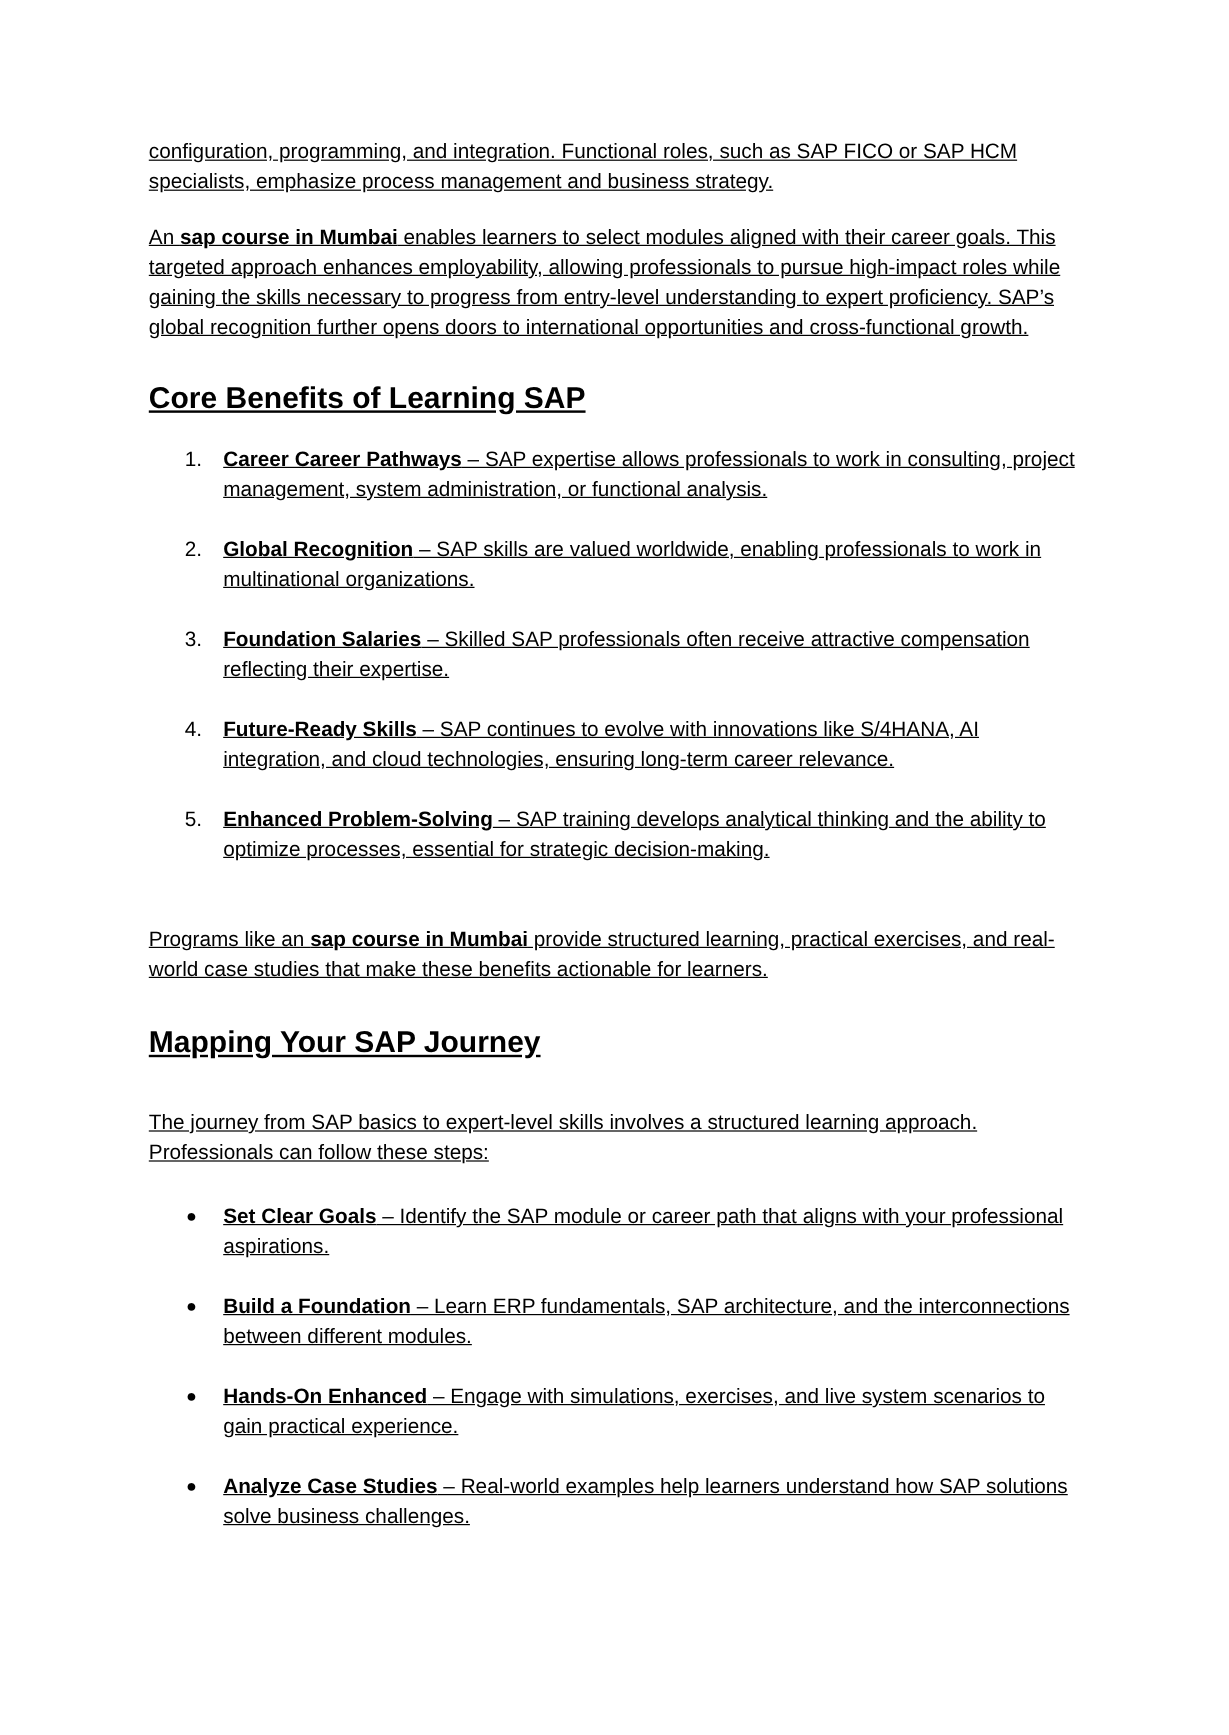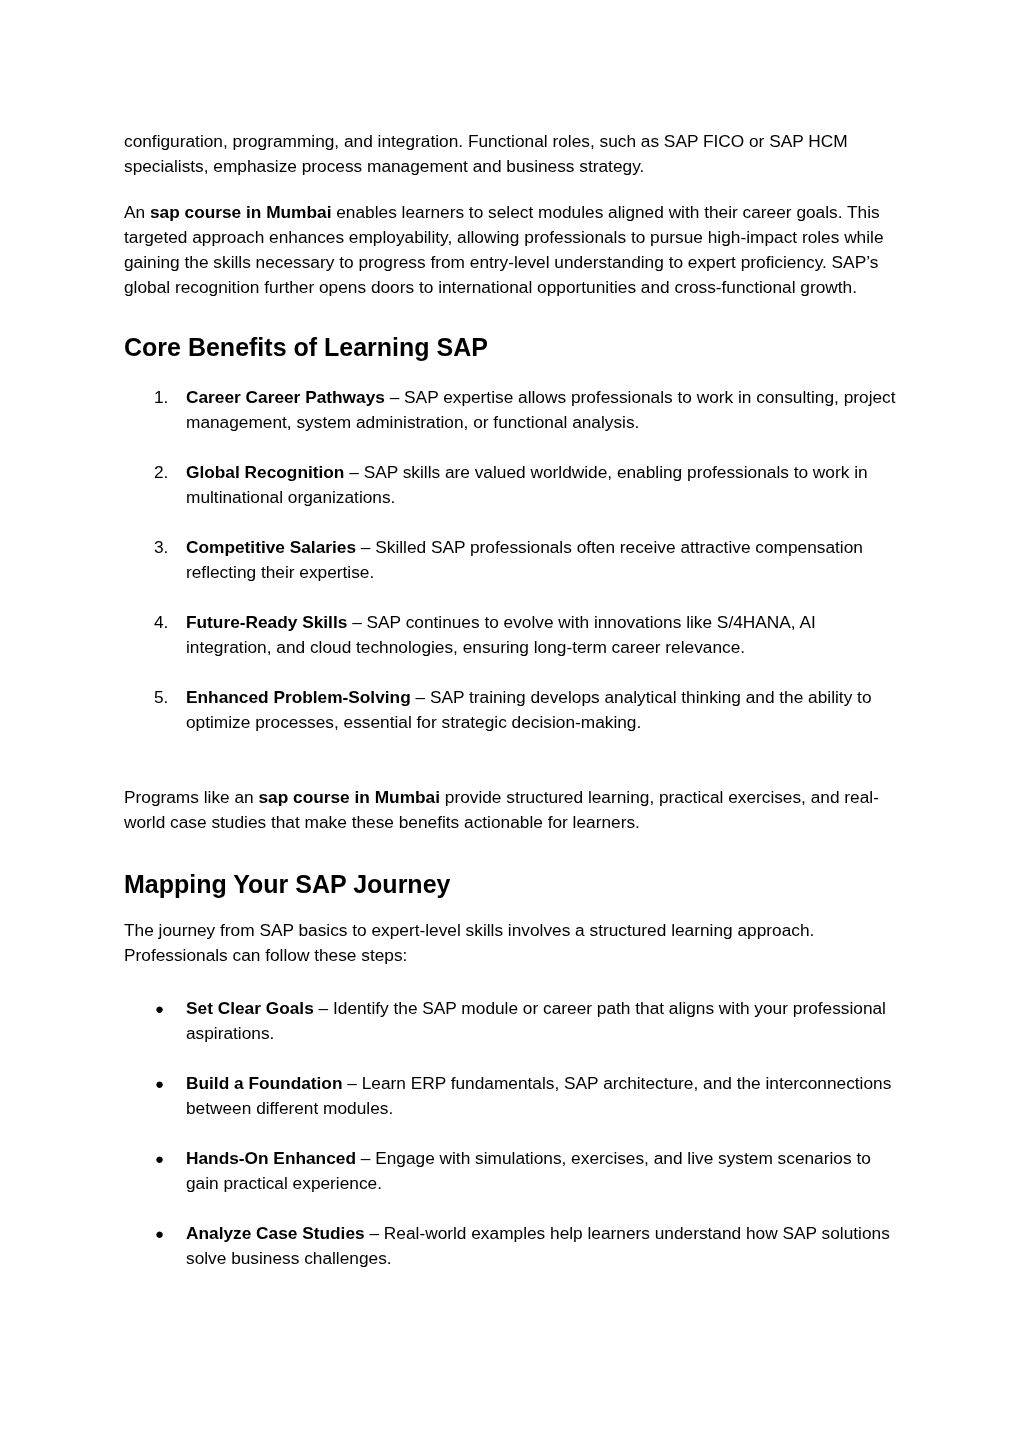--- a/index.html
+++ b/index.html
@@ -11,39 +11,40 @@
       width: 1024px;
       height: 1446px;
       position: relative;
       overflow: hidden;
       font-family: "Liberation Sans", sans-serif;
       color: #000000;
     }
     .page {
       position: absolute;
       left: 124px;
-      top: 129px;
+      top: 114px;
       width: 780px;
+      text-decoration: underline;
     }
     p {
       margin: 0;
       font-size: 17.3px;
       line-height: 25px;
     }
     b { font-weight: bold; }
     .p1 { margin-bottom: 21px; }
     .p2 { margin-bottom: 0; }
     h2 {
       margin: 0;
       font-size: 25px;
       font-weight: bold;
       line-height: 36px;
     }
     .h-core { margin-top: 29px; margin-bottom: 20px; }
-    .h-map { margin-top: 31px; margin-bottom: 16px; }
+    .h-map { margin-top: 31px; margin-bottom: 36px; }
     ol, ul {
       margin: 0;
       padding: 0;
       list-style: none;
     }
     .li {
       position: relative;
       padding-left: 62px;
       font-size: 17.3px;
       line-height: 25px;
@@ -78,21 +79,21 @@
     <li class="li">
       <span class="marker">1.</span>
       <b>Career Career Pathways</b><span> – SAP expertise allows professionals to work in consulting, project management, system administration, or functional analysis.</span>
     </li>
     <li class="li">
       <span class="marker">2.</span>
       <b>Global Recognition</b><span> – SAP skills are valued worldwide, enabling professionals to work in multinational organizations.</span>
     </li>
     <li class="li">
       <span class="marker">3.</span>
-      <b>Competitive Salaries</b><span> – Skilled SAP professionals often receive attractive compensation reflecting their expertise.</span>
+      <b>Foundation Salaries</b><span> – Skilled SAP professionals often receive attractive compensation reflecting their expertise.</span>
     </li>
     <li class="li">
       <span class="marker">4.</span>
       <b>Future-Ready Skills</b><span> – SAP continues to evolve with innovations like S/4HANA, AI integration, and cloud technologies, ensuring long-term career relevance.</span>
     </li>
     <li class="li">
       <span class="marker">5.</span>
       <b>Enhanced Problem-Solving</b><span> – SAP training develops analytical thinking and the ability to optimize processes, essential for strategic decision-making.</span>
     </li>
   </ol>

